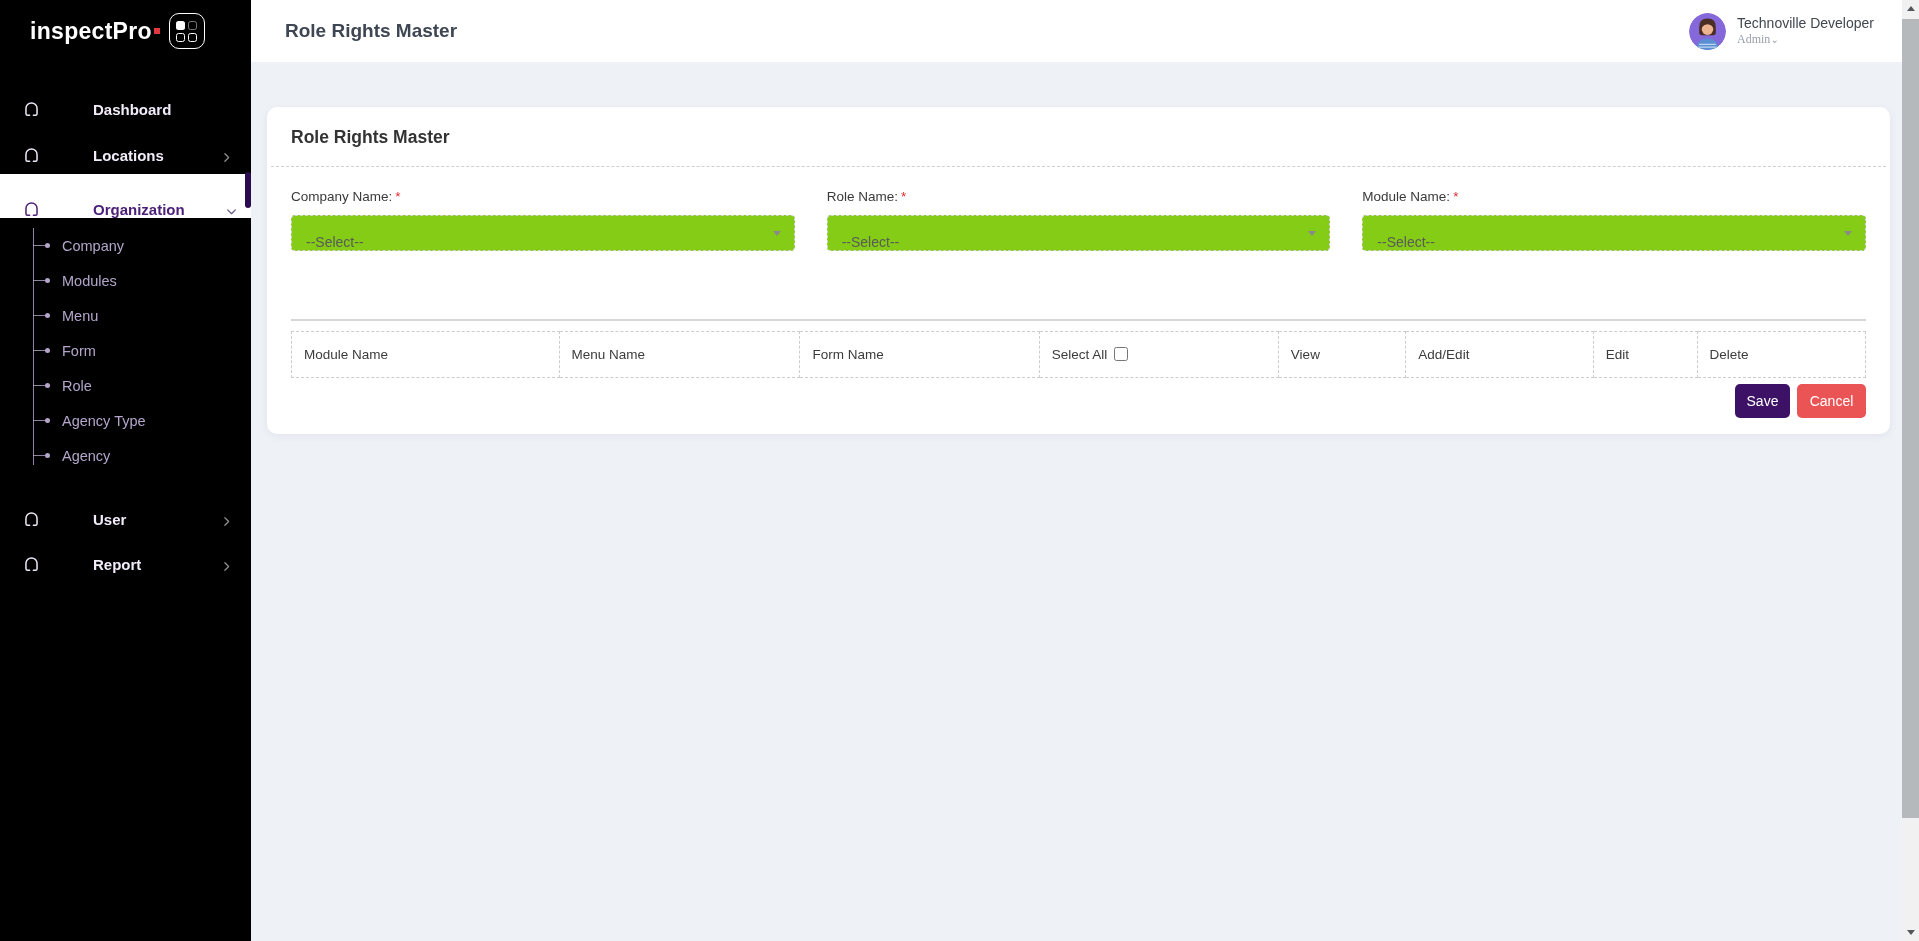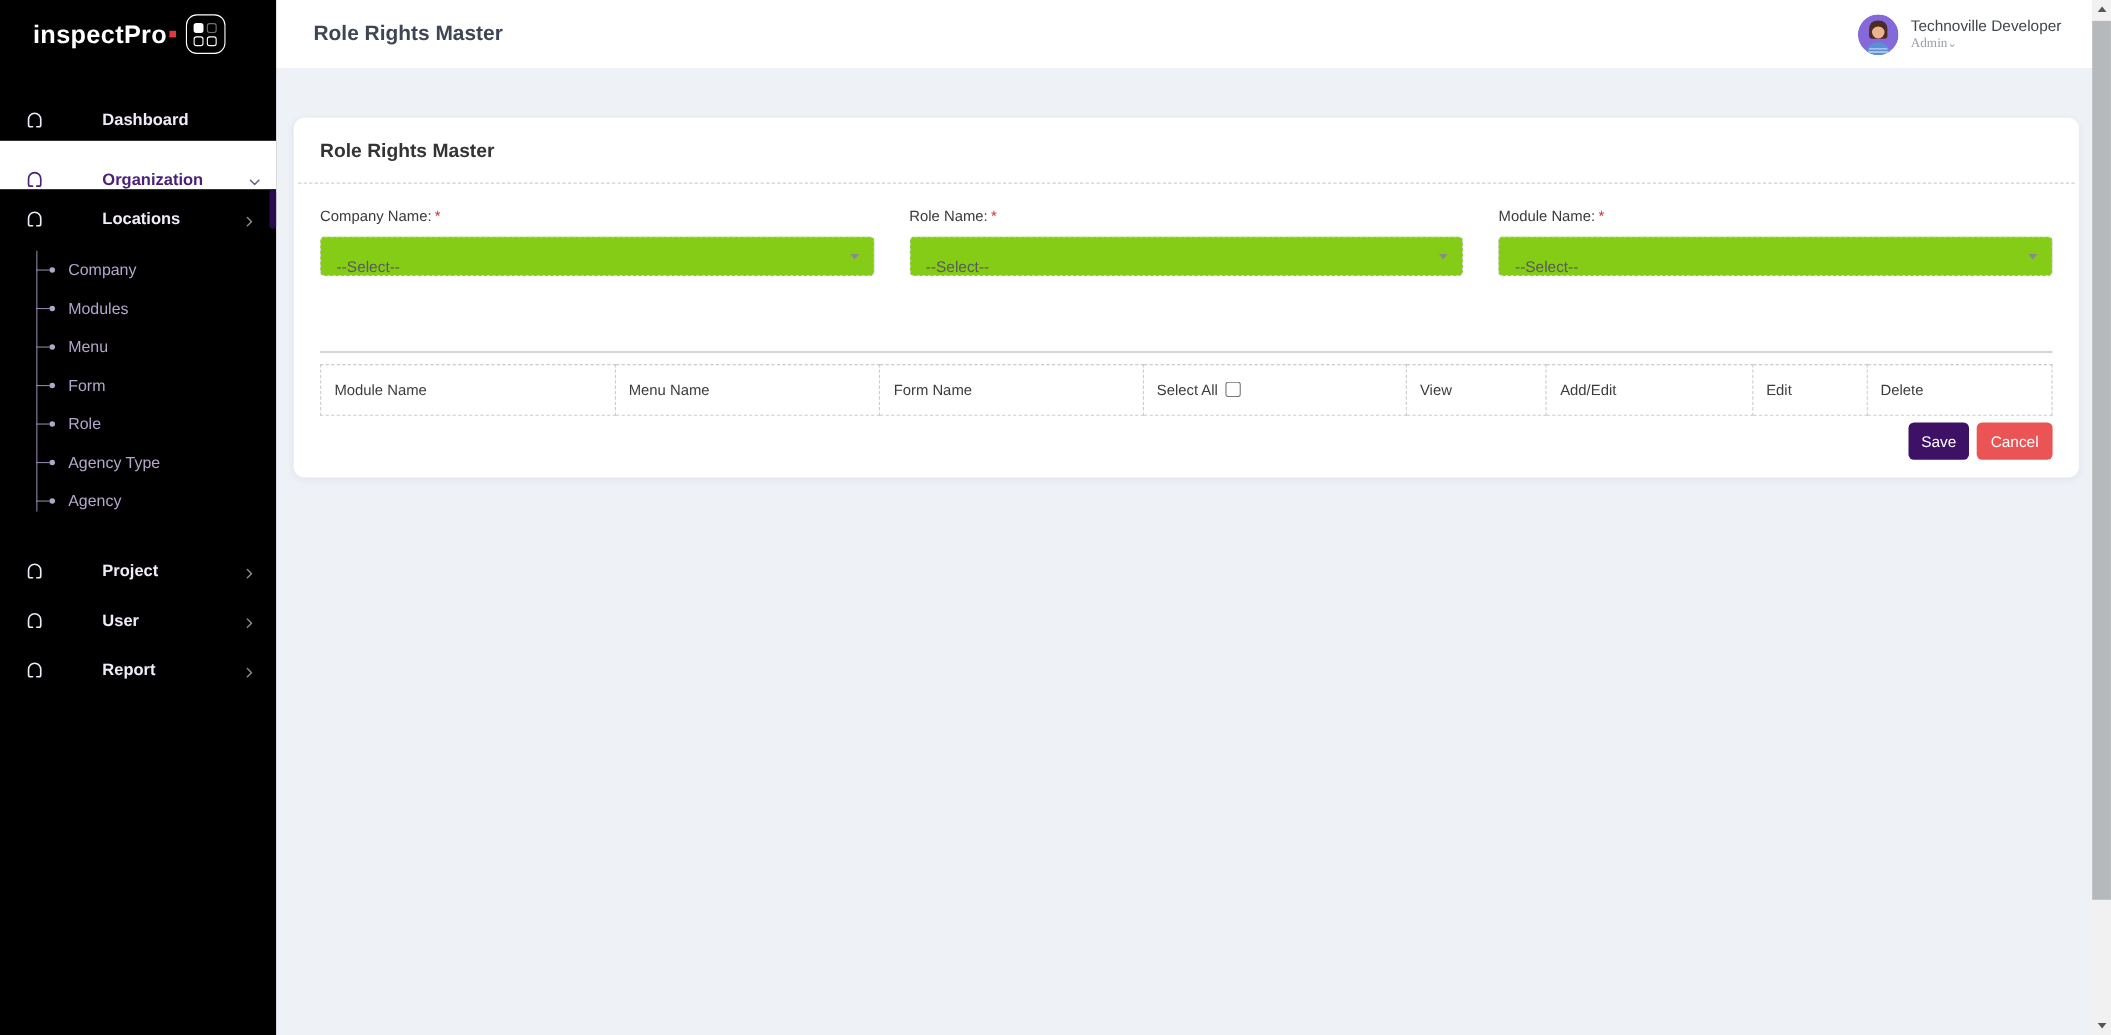--- a/index.html
+++ b/index.html
@@ -102,40 +102,40 @@
   </div>
 
   <div class="nav">
     <div class="nav-item">
       <svg class="home-ic" viewBox="0 0 24 24" fill="none" stroke="currentColor" stroke-width="1.9" stroke-linecap="round">
           <path d="M9.6 20.5 H7 A2 2 0 0 1 5 18.5 V12 a7 7 0 0 1 14 0 v6.5 a2 2 0 0 1 -2 2 h-2.6"></path>
         </svg>
       <span class="nav-label">Dashboard</span>
     </div>
 
+    <div class="nav-item">
+      <svg class="home-ic" viewBox="0 0 24 24" fill="none" stroke="currentColor" stroke-width="1.9" stroke-linecap="round">
+          <path d="M9.6 20.5 H7 A2 2 0 0 1 5 18.5 V12 a7 7 0 0 1 14 0 v6.5 a2 2 0 0 1 -2 2 h-2.6"></path>
+        </svg>
+      <span class="nav-label">Locations</span>
+      <svg class="chev" viewBox="0 0 24 24" fill="none" stroke="currentColor" stroke-width="2.4" stroke-linecap="round" stroke-linejoin="round">
+          <polyline points="9 5 16 12 9 19"></polyline>
+        </svg>
+    </div>
+
     <div class="nav-item active">
       <svg class="home-ic" viewBox="0 0 24 24" fill="none" stroke="currentColor" stroke-width="1.9" stroke-linecap="round">
           <path d="M9.6 20.5 H7 A2 2 0 0 1 5 18.5 V12 a7 7 0 0 1 14 0 v6.5 a2 2 0 0 1 -2 2 h-2.6"></path>
         </svg>
       <span class="nav-label">Organization</span>
       <svg class="chev" viewBox="0 0 24 24" fill="none" stroke="currentColor" stroke-width="2.4" stroke-linecap="round" stroke-linejoin="round">
           <polyline points="5 9 12 16 19 9"></polyline>
         </svg>
     </div>
 
-    <div class="nav-item">
-      <svg class="home-ic" viewBox="0 0 24 24" fill="none" stroke="currentColor" stroke-width="1.9" stroke-linecap="round">
-          <path d="M9.6 20.5 H7 A2 2 0 0 1 5 18.5 V12 a7 7 0 0 1 14 0 v6.5 a2 2 0 0 1 -2 2 h-2.6"></path>
-        </svg>
-      <span class="nav-label">Locations</span>
-      <svg class="chev" viewBox="0 0 24 24" fill="none" stroke="currentColor" stroke-width="2.4" stroke-linecap="round" stroke-linejoin="round">
-          <polyline points="9 5 16 12 9 19"></polyline>
-        </svg>
-    </div>
-
     <div class="submenu">
       <div class="sub-item">
           <span class="bullet"></span>
           <span class="sub-label">Company</span>
         </div>
       <div class="sub-item">
           <span class="bullet"></span>
           <span class="sub-label">Modules</span>
         </div>
       <div class="sub-item">
@@ -153,29 +153,20 @@
       <div class="sub-item">
           <span class="bullet"></span>
           <span class="sub-label">Agency Type</span>
         </div>
       <div class="sub-item">
           <span class="bullet"></span>
           <span class="sub-label">Agency</span>
         </div>
     </div>
 
-    <div class="nav-item nav-bottom">
-      <svg class="home-ic" viewBox="0 0 24 24" fill="none" stroke="currentColor" stroke-width="1.9" stroke-linecap="round">
-          <path d="M9.6 20.5 H7 A2 2 0 0 1 5 18.5 V12 a7 7 0 0 1 14 0 v6.5 a2 2 0 0 1 -2 2 h-2.6"></path>
-        </svg>
-      <span class="nav-label">Project</span>
-      <svg class="chev" viewBox="0 0 24 24" fill="none" stroke="currentColor" stroke-width="2.4" stroke-linecap="round" stroke-linejoin="round">
-          <polyline points="9 5 16 12 9 19"></polyline>
-        </svg>
-    </div>
     <div class="nav-item nav-bottom">
       <svg class="home-ic" viewBox="0 0 24 24" fill="none" stroke="currentColor" stroke-width="1.9" stroke-linecap="round">
           <path d="M9.6 20.5 H7 A2 2 0 0 1 5 18.5 V12 a7 7 0 0 1 14 0 v6.5 a2 2 0 0 1 -2 2 h-2.6"></path>
         </svg>
       <span class="nav-label">User</span>
       <svg class="chev" viewBox="0 0 24 24" fill="none" stroke="currentColor" stroke-width="2.4" stroke-linecap="round" stroke-linejoin="round">
           <polyline points="9 5 16 12 9 19"></polyline>
         </svg>
     </div>
     <div class="nav-item nav-bottom">

